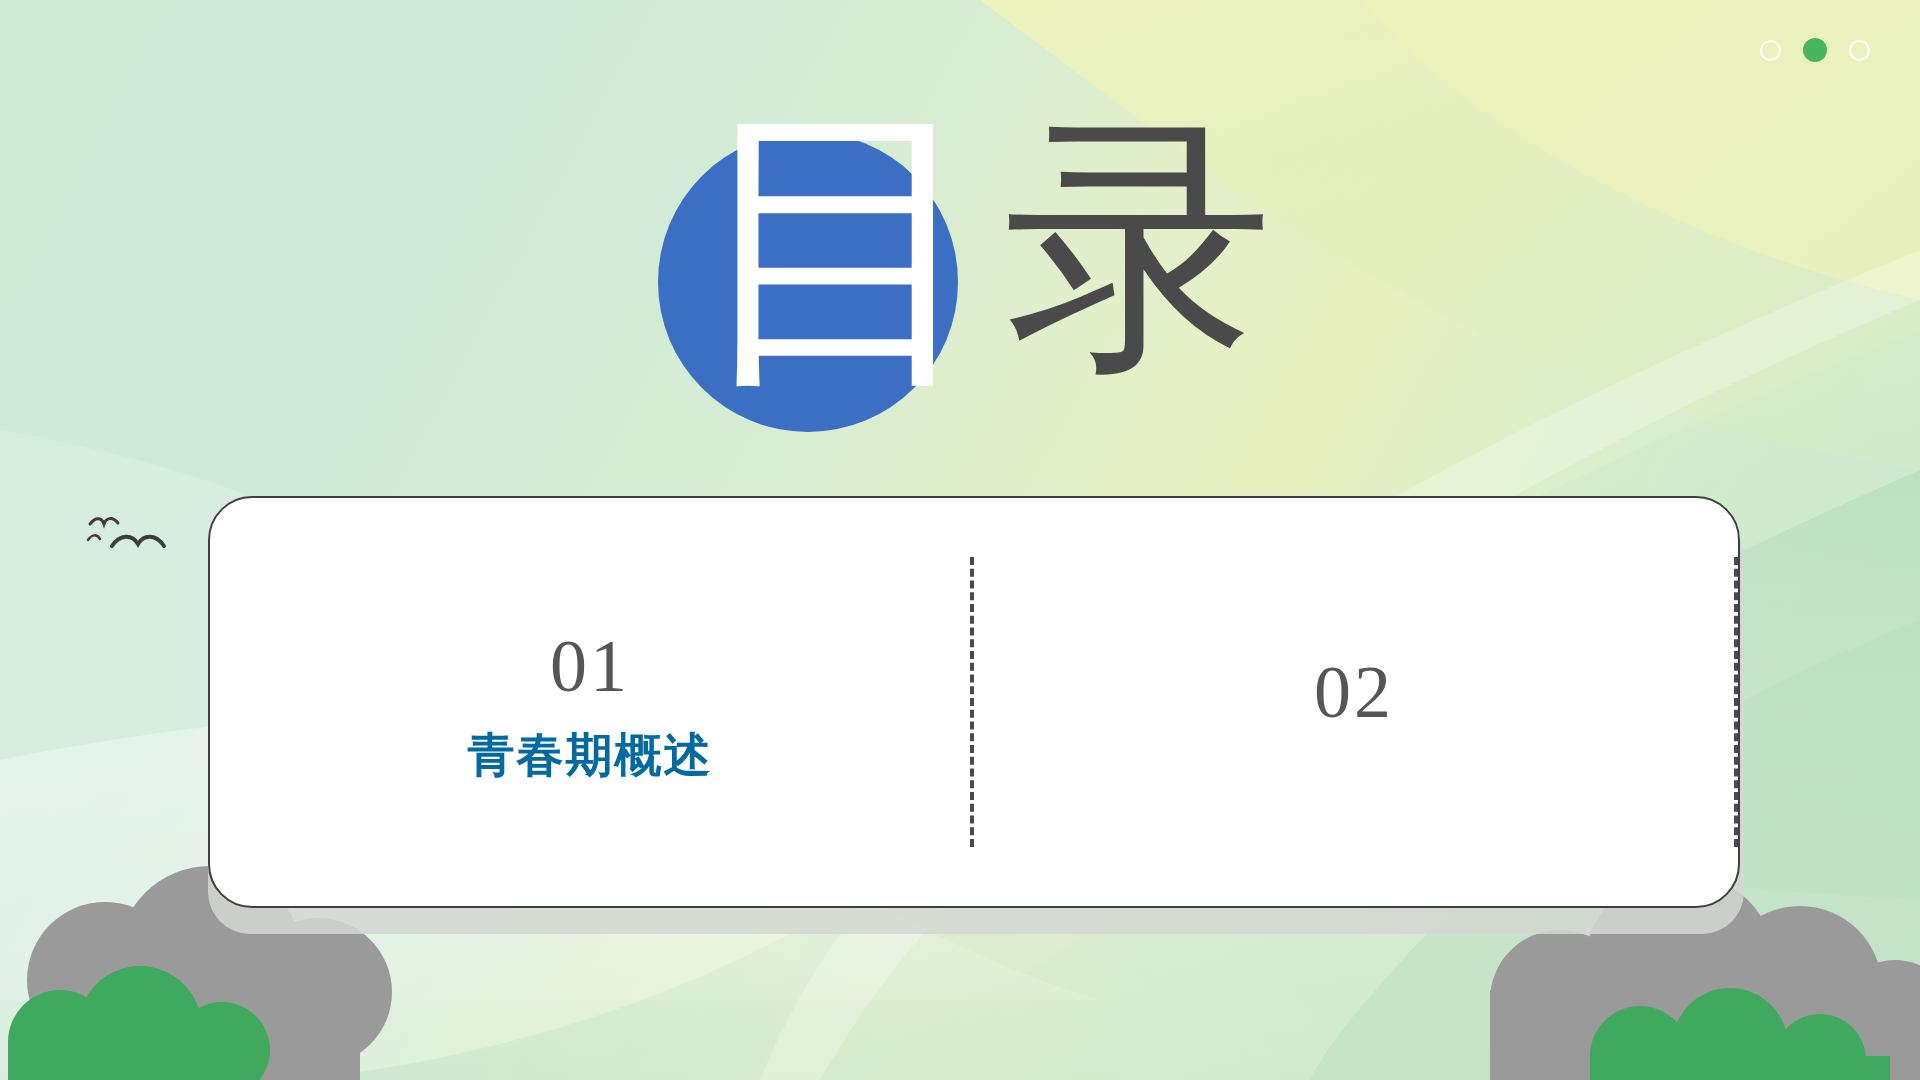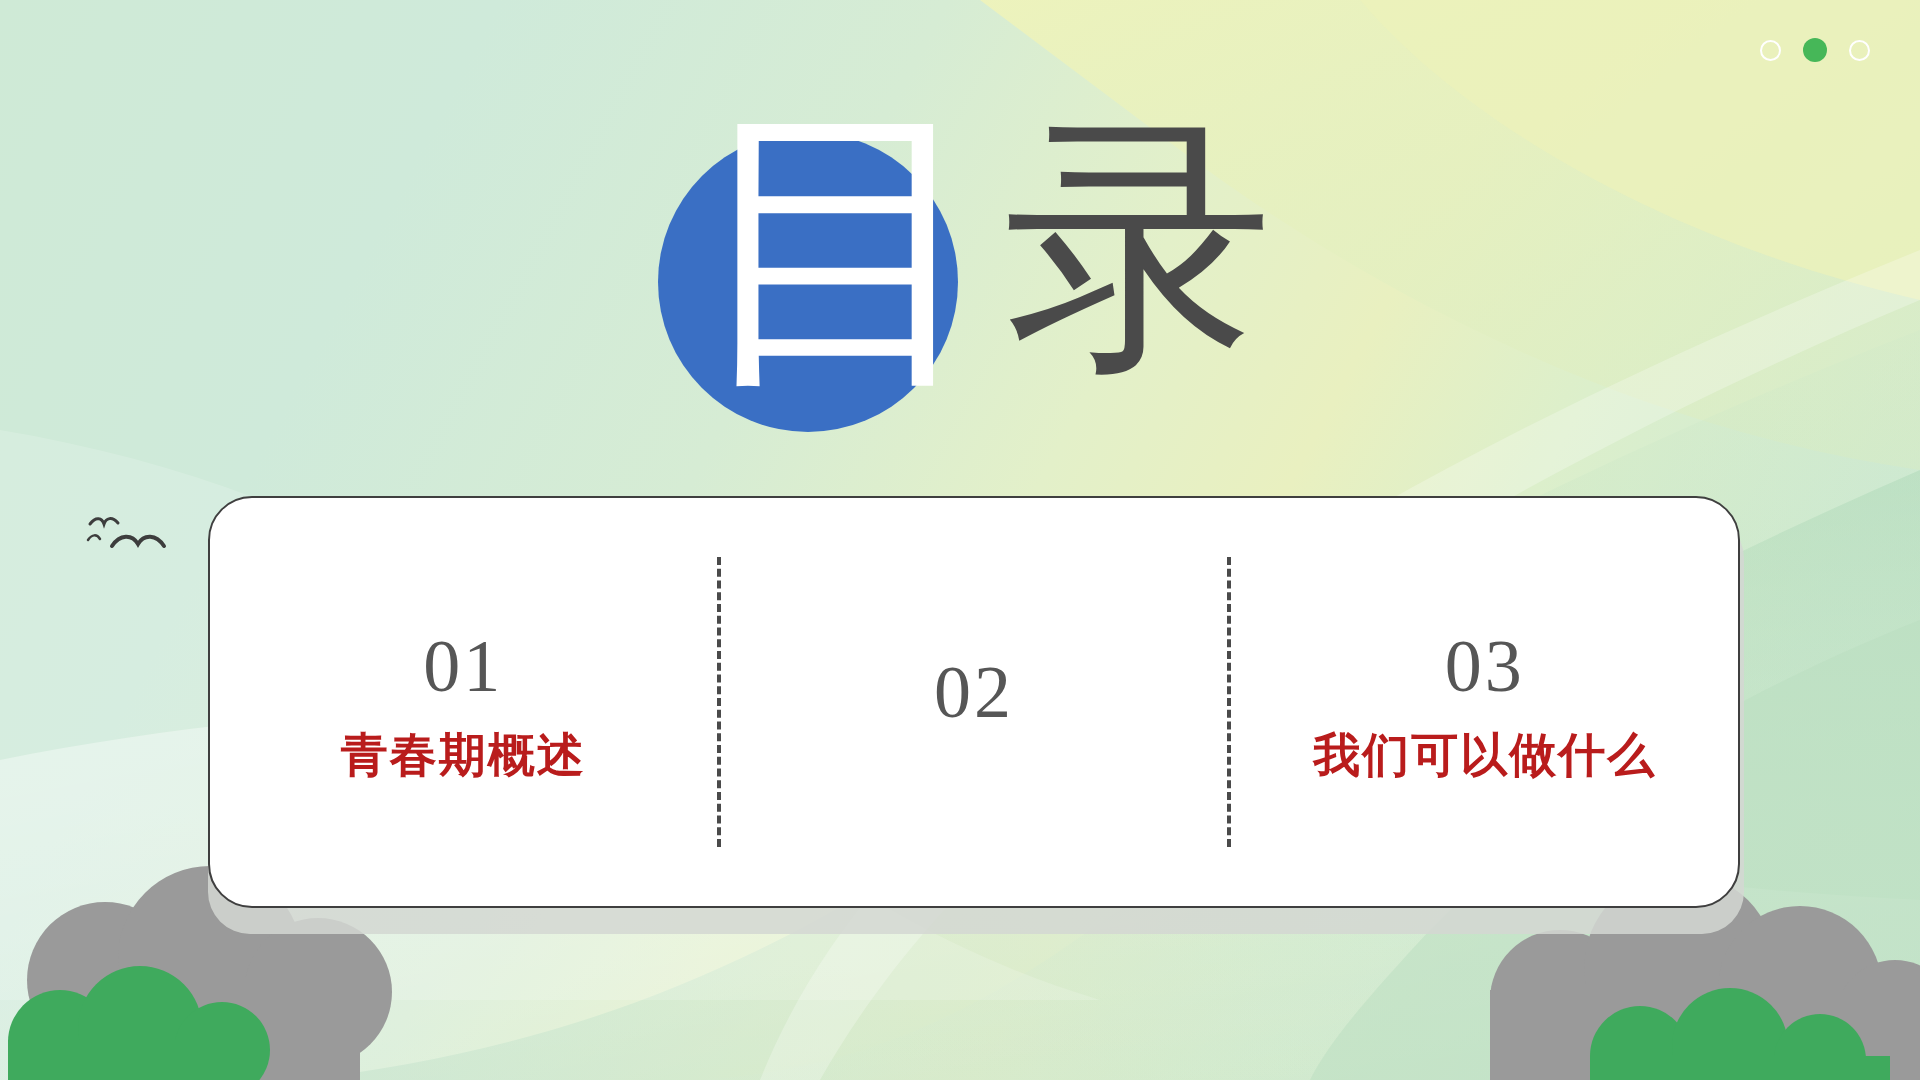--- a/index.html
+++ b/index.html
@@ -148,21 +148,21 @@
     color: #565656;
     letter-spacing: 3px;
     font-weight: 400;
     margin-bottom: 26px;
   }
   .menu-label {
     font-family: "Liberation Sans", "DejaVu Sans", sans-serif;
     font-size: 47px;
     line-height: 1.1;
     font-weight: bold;
-    color: #b91c1c;
+    color: #0369a1;
     letter-spacing: 2px;
     white-space: nowrap;
   }
   .divider {
     width: 0;
     border-left: 4px dashed #4a4a4a;
     height: 290px;
     align-self: center;
     flex: 0 0 auto;
   }
@@ -256,24 +256,20 @@
     </div>
 
     <div class="divider"></div>
 
     <div class="menu-item">
       <div class="menu-num">02</div>
     </div>
 
     <div class="divider"></div>
 
-    <div class="menu-item">
-      <div class="menu-num">03</div>
-      <div class="menu-label">我们可以做什么</div>
-    </div>
 
   </div>
 
   <svg class="bushes" viewBox="0 0 1920 220">
 
     <g fill="#9a9a9a">
       <circle cx="105" cy="120" r="78"></circle>
       <circle cx="210" cy="98" r="92"></circle>
       <circle cx="318" cy="132" r="74"></circle>
       <rect x="30" y="120" width="330" height="100"></rect>

